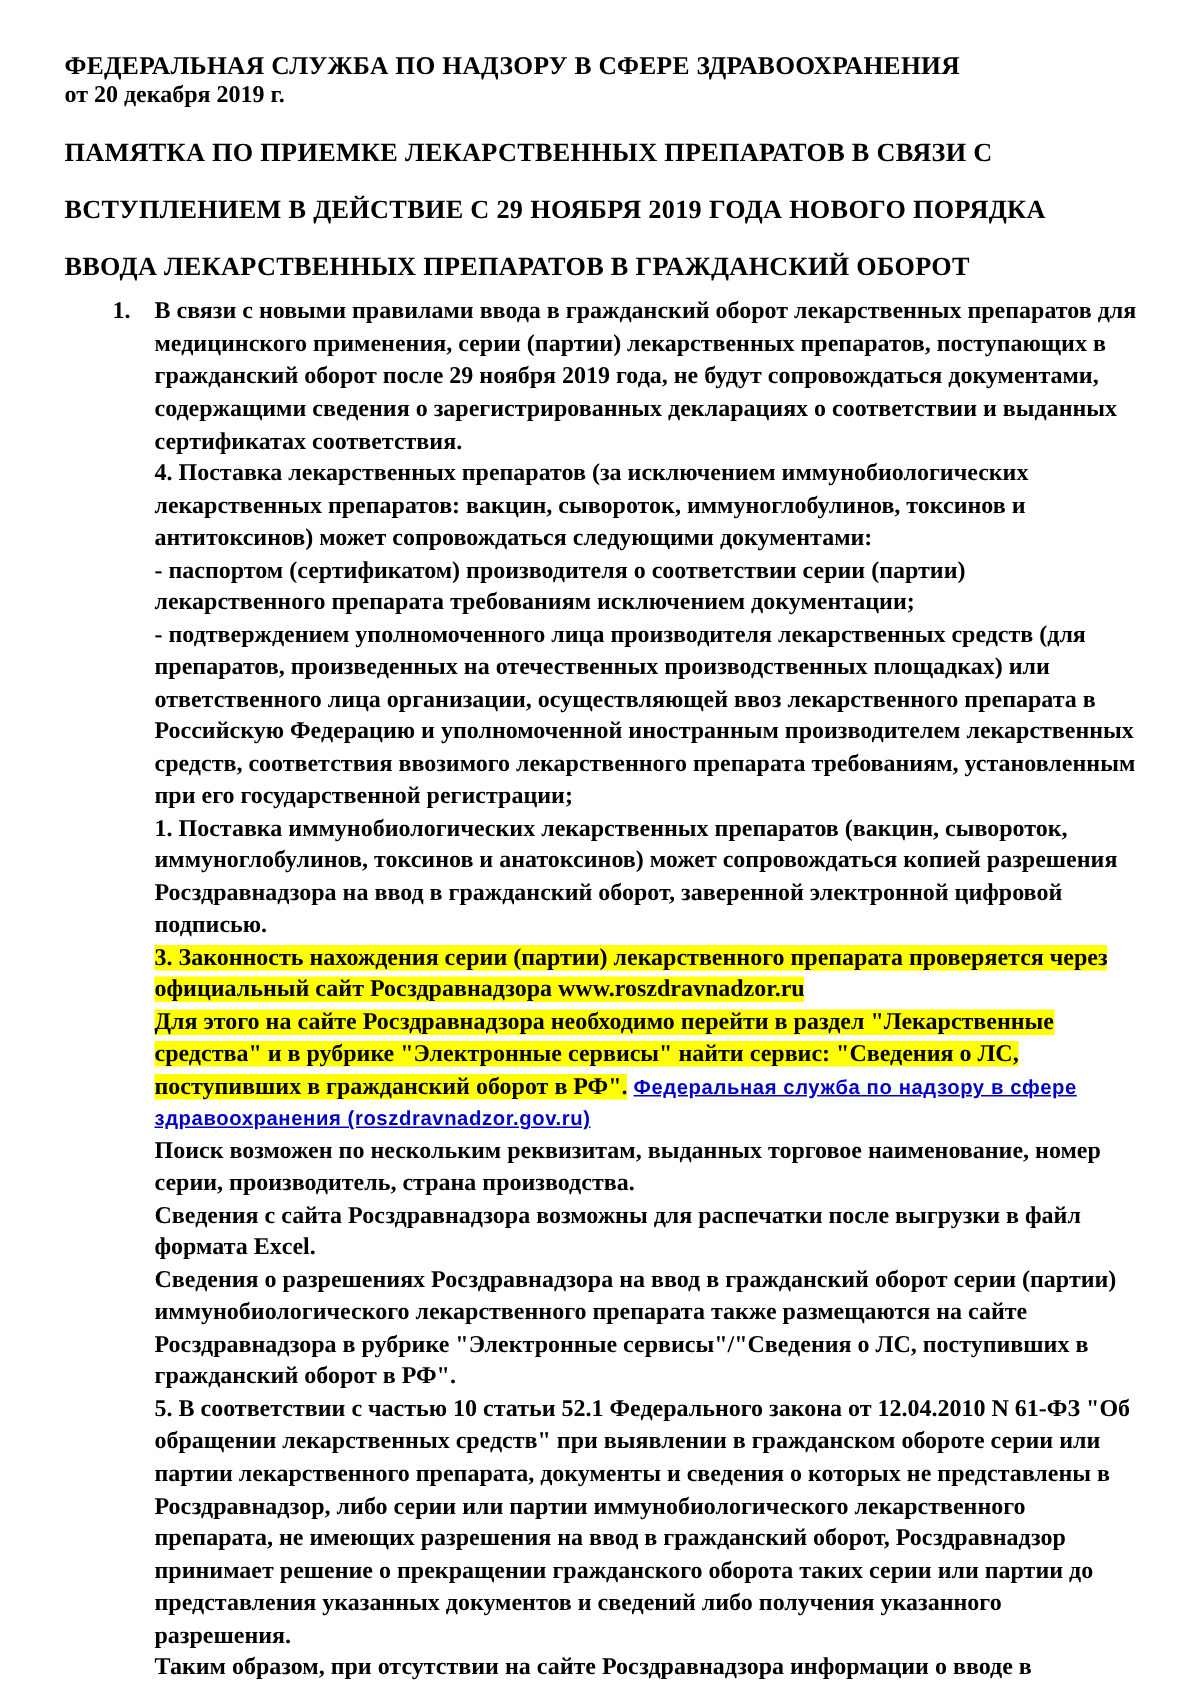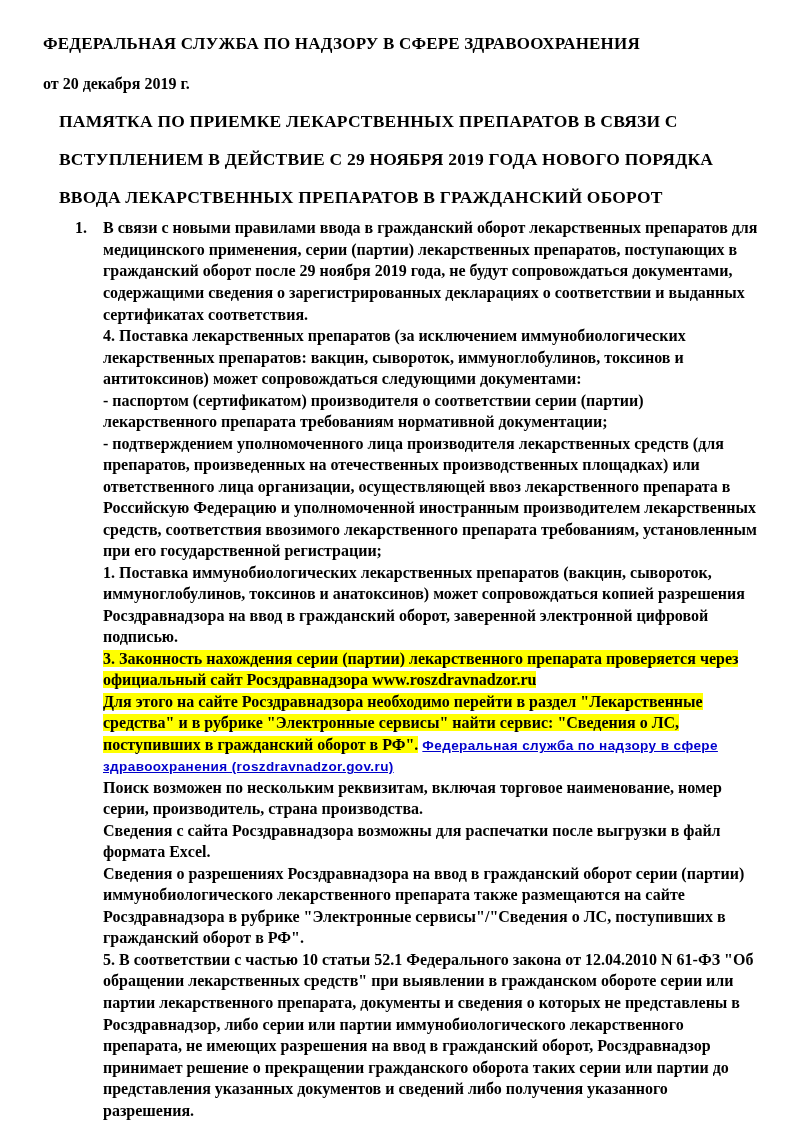--- a/index.html
+++ b/index.html
@@ -20,24 +20,23 @@
     overflow: hidden;
   }
   .org-name {
     font-size: 17px;
     line-height: 1.18;
     letter-spacing: 0.2px;
   }
   .date-line {
     font-size: 16px;
     line-height: 1.25;
-    margin-top: 20px;
   }
   .doc-title {
-    margin: 9px 0 0 16px;
+    margin: 9px 0 0 0;
     font-size: 17.5px;
     font-weight: bold;
     line-height: 2.16;
     letter-spacing: 0.2px;
   }
   .doc-body {
     position: relative;
     margin: 1px 0 0 60px; 
     font-size: 16px;
     line-height: 1.345;
@@ -79,36 +78,36 @@
 
   <div class="doc-body">
 
     <div class="para para-first">
       <span class="list-marker">1.</span>
       <span>В связи с новыми правилами ввода в гражданский оборот лекарственных препаратов для медицинского применения, серии (партии) лекарственных препаратов, поступающих в гражданский оборот после 29 ноября 2019 года, не будут сопровождаться документами, содержащими сведения о зарегистрированных декларациях о соответствии и выданных сертификатах соответствия.</span>
     </div>
 
     <div class="para">4. Поставка лекарственных препаратов (за исключением иммунобиологических лекарственных препаратов: вакцин, сывороток, иммуноглобулинов, токсинов и антитоксинов) может сопровождаться следующими документами:</div>
 
-    <div class="para">- паспортом (сертификатом) производителя о соответствии серии (партии) лекарственного препарата требованиям нормативной документации;</div>
+    <div class="para">- паспортом (сертификатом) производителя о соответствии серии (партии) лекарственного препарата требованиям исключением документации;</div>
 
     <div class="para">- подтверждением уполномоченного лица производителя лекарственных средств (для препаратов, произведенных на отечественных производственных площадках) или ответственного лица организации, осуществляющей ввоз лекарственного препарата в Российскую Федерацию и уполномоченной иностранным производителем лекарственных средств, соответствия ввозимого лекарственного препарата требованиям, установленным при его государственной регистрации;</div>
 
     <div class="para">1. Поставка иммунобиологических лекарственных препаратов (вакцин, сывороток, иммуноглобулинов, токсинов и анатоксинов) может сопровождаться копией разрешения Росздравнадзора на ввод в гражданский оборот, заверенной электронной цифровой подписью.</div>
 
     <div class="para">
       <span class="hl">3. Законность нахождения серии (партии) лекарственного препарата проверяется через официальный сайт Росздравнадзора www.roszdravnadzor.ru</span>
     </div>
 
     <div class="para">
       <span class="hl">Для этого на сайте Росздравнадзора необходимо перейти в раздел "Лекарственные средства" и в рубрике "Электронные сервисы" найти сервис: "Сведения о ЛС, поступивших в гражданский оборот в РФ".</span>
       <a class="doclink">Федеральная служба по надзору в сфере здравоохранения (roszdravnadzor.gov.ru)</a>
     </div>
 
-    <div class="para">Поиск возможен по нескольким реквизитам, включая торговое наименование, номер серии, производитель, страна производства.</div>
+    <div class="para">Поиск возможен по нескольким реквизитам, выданных торговое наименование, номер серии, производитель, страна производства.</div>
 
     <div class="para">Сведения с сайта Росздравнадзора возможны для распечатки после выгрузки в файл формата Excel.</div>
 
     <div class="para">Сведения о разрешениях Росздравнадзора на ввод в гражданский оборот серии (партии) иммунобиологического лекарственного препарата также размещаются на сайте Росздравнадзора в рубрике "Электронные сервисы"/"Сведения о ЛС, поступивших в гражданский оборот в РФ".</div>
 
     <div class="para">5. В соответствии с частью 10 статьи 52.1 Федерального закона от 12.04.2010 N 61-ФЗ "Об обращении лекарственных средств" при выявлении в гражданском обороте серии или партии лекарственного препарата, документы и сведения о которых не представлены в Росздравнадзор, либо серии или партии иммунобиологического лекарственного препарата, не  имеющих разрешения на ввод в гражданский оборот, Росздравнадзор принимает решение о прекращении гражданского оборота таких серии или партии до представления указанных документов и сведений либо получения указанного разрешения.</div>
 
     <div class="para">Таким образом, при отсутствии на сайте  Росздравнадзора информации о вводе в гражданский оборот серии (партии) лекарственного препарата следует обращаться</div>
 
   </div>

